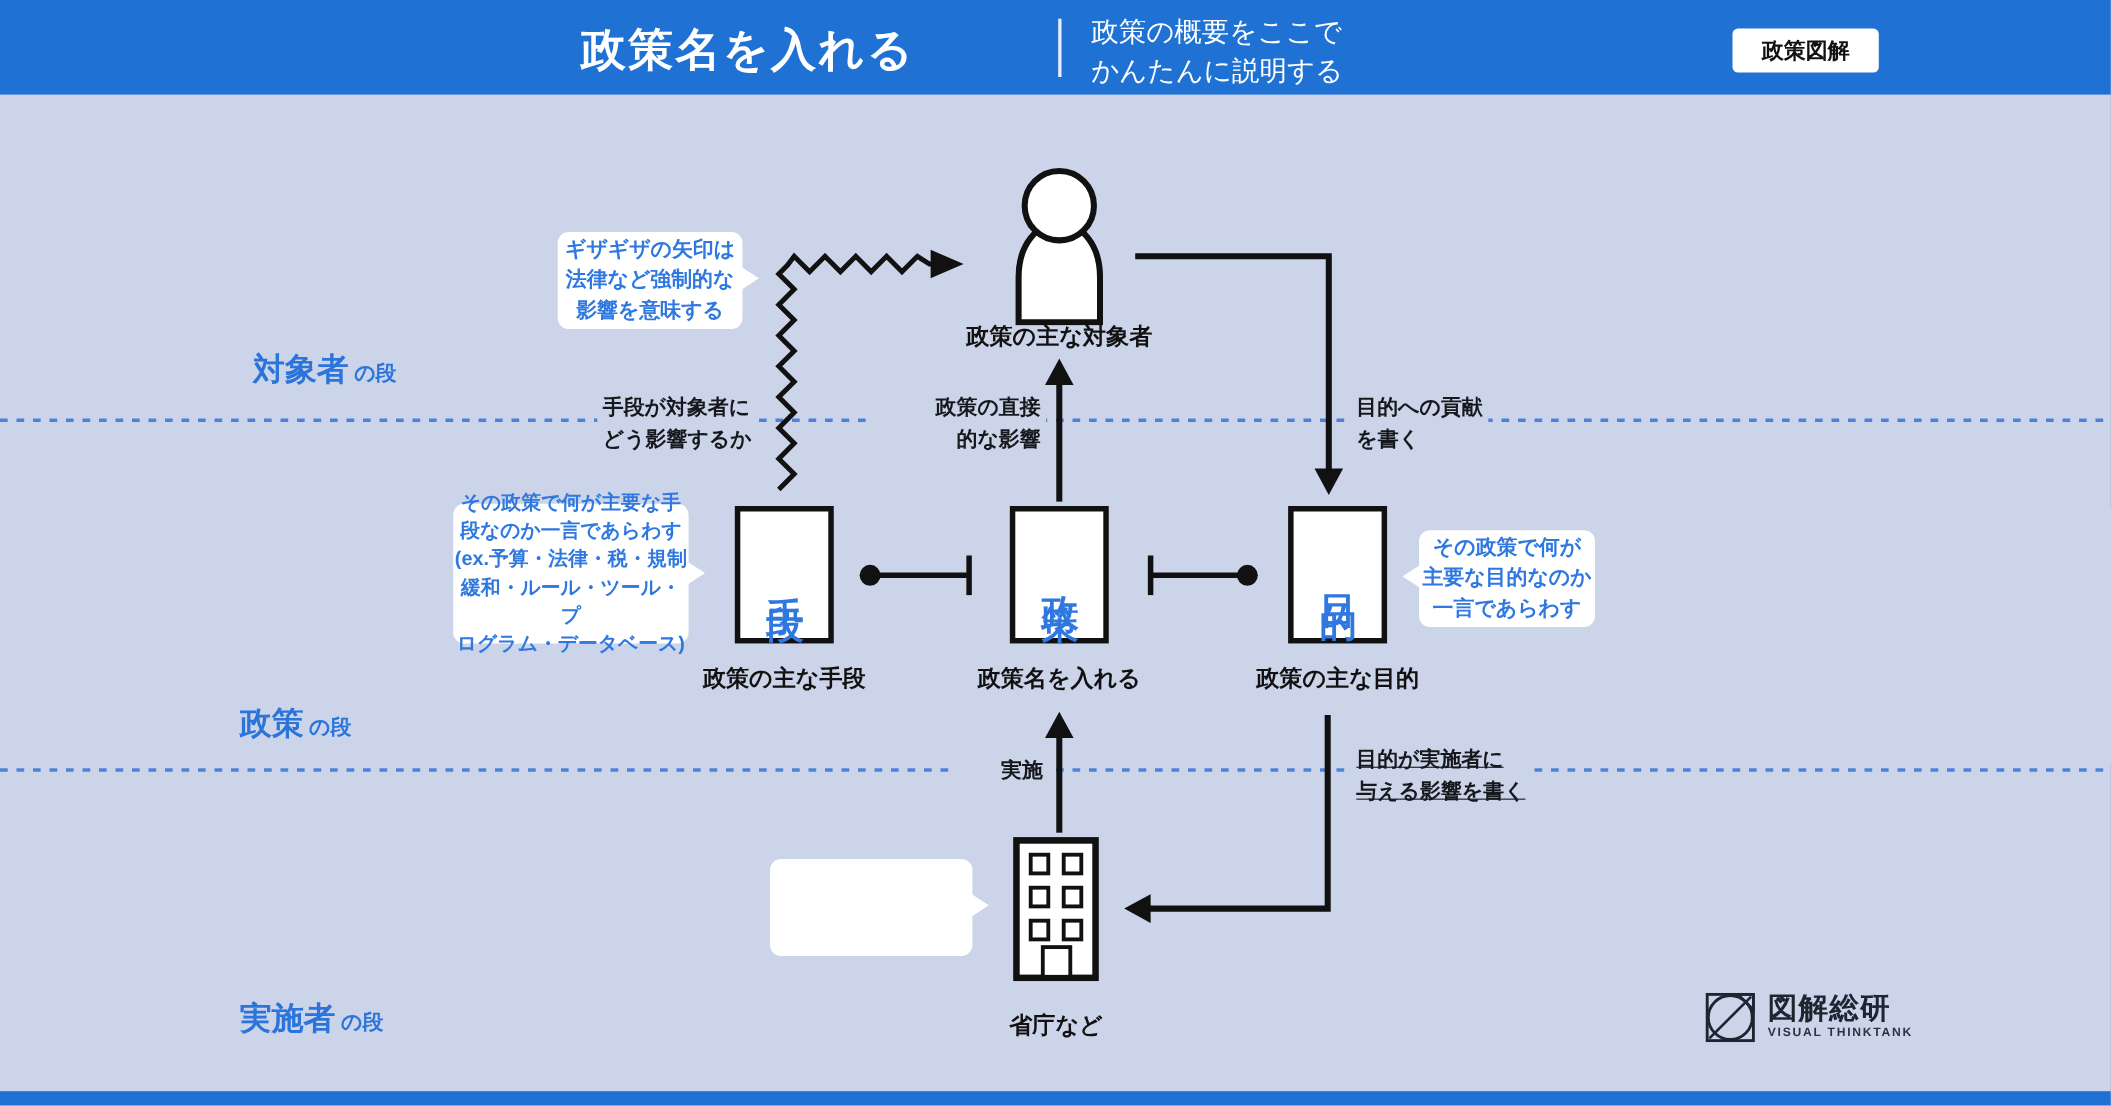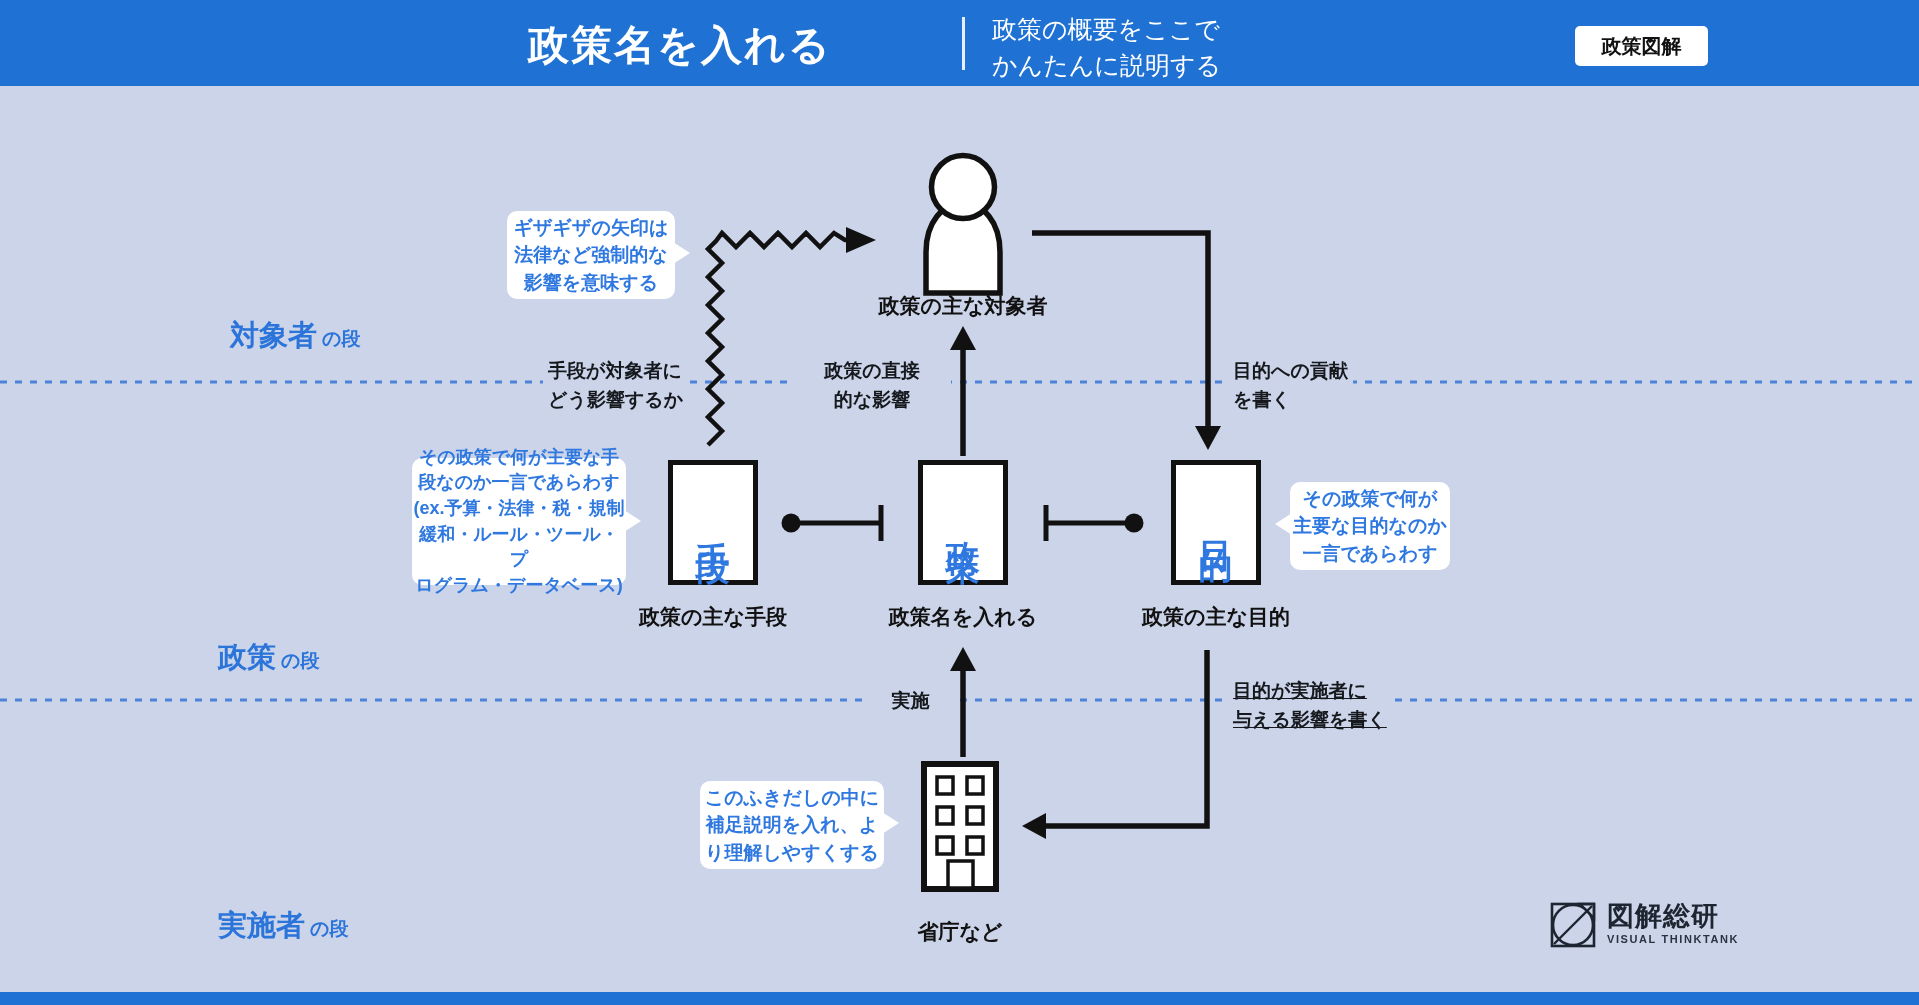--- a/index.html
+++ b/index.html
@@ -25,21 +25,21 @@
   
   .box { position:absolute; top:460px; width:90px; height:125px; background:#fff; border:5px solid #111;
          box-sizing:border-box; display:flex; align-items:center; justify-content:center; }
   .box-text { writing-mode:vertical-rl; text-orientation:upright; font-size:34px; font-weight:700;
               color:#2e78e0; letter-spacing:9px; line-height:1; }
   .node-label { position:absolute; font-size:21px; font-weight:700; color:#111; text-align:center; white-space:nowrap; }
   .icon-wrap { position:absolute; }
   
   .edge-label { position:absolute; font-size:19px; font-weight:600; color:#15181d; line-height:1.5;
                 white-space:pre-line; background:#ccd4e9; padding:1px 5px; }
-  .align-right { text-align:center; }
+  .align-right { text-align:right; }
   
   .bubble { position:absolute; background:#fff; border-radius:10px; color:#2e78e0; font-weight:700;
             text-align:center; display:flex; align-items:center; justify-content:center;
             white-space:pre-line; box-sizing:border-box; }
   .tail { position:absolute; width:0; height:0; }
   .tail-right { right:-15px; border-left:17px solid #fff; border-top:11px solid transparent; border-bottom:11px solid transparent; }
   .tail-left  { left:-15px;  border-right:17px solid #fff; border-top:11px solid transparent; border-bottom:11px solid transparent; }
   
   .logo { position:absolute; left:1550px; top:902px; display:flex; align-items:flex-start; }
   .logo-texts { margin-left:11px; }
@@ -165,23 +165,20 @@
   </div>
   <div class="bubble" style="left:412px; top:458px; width:214px; height:127px; font-size:18px; line-height:1.42;">
     <span>その政策で何が主要な手
 段なのか一言であらわす
 (ex.予算・法律・税・規制
 緩和・ルール・ツール・プ
 ログラム・データベース)</span>
     <span class="tail tail-right" style="top:52px;"></span>
   </div>
   <div class="bubble" style="left:700px; top:781px; width:184px; height:88px; font-size:19px; line-height:1.45;">
-    <span>このふきだしの中に
-補足説明を入れ、よ
-り理解しやすくする</span>
     <span class="tail tail-right" style="top:31px;"></span>
   </div>
 
   <div class="logo">
     <svg width="46" height="46" viewBox="0 0 46 46">
       <rect x="2" y="2" width="42" height="42" fill="none" stroke="#1d2531" stroke-width="2.6"></rect>
       <circle cx="23" cy="23" r="20" fill="none" stroke="#1d2531" stroke-width="2.6"></circle>
       <line x1="4" y1="42" x2="42" y2="4" stroke="#1d2531" stroke-width="2.4"></line>
       <path d="M30,2 L44,2 L44,16 Z" fill="none" stroke="#1d2531" stroke-width="2.4"></path>
     </svg>

